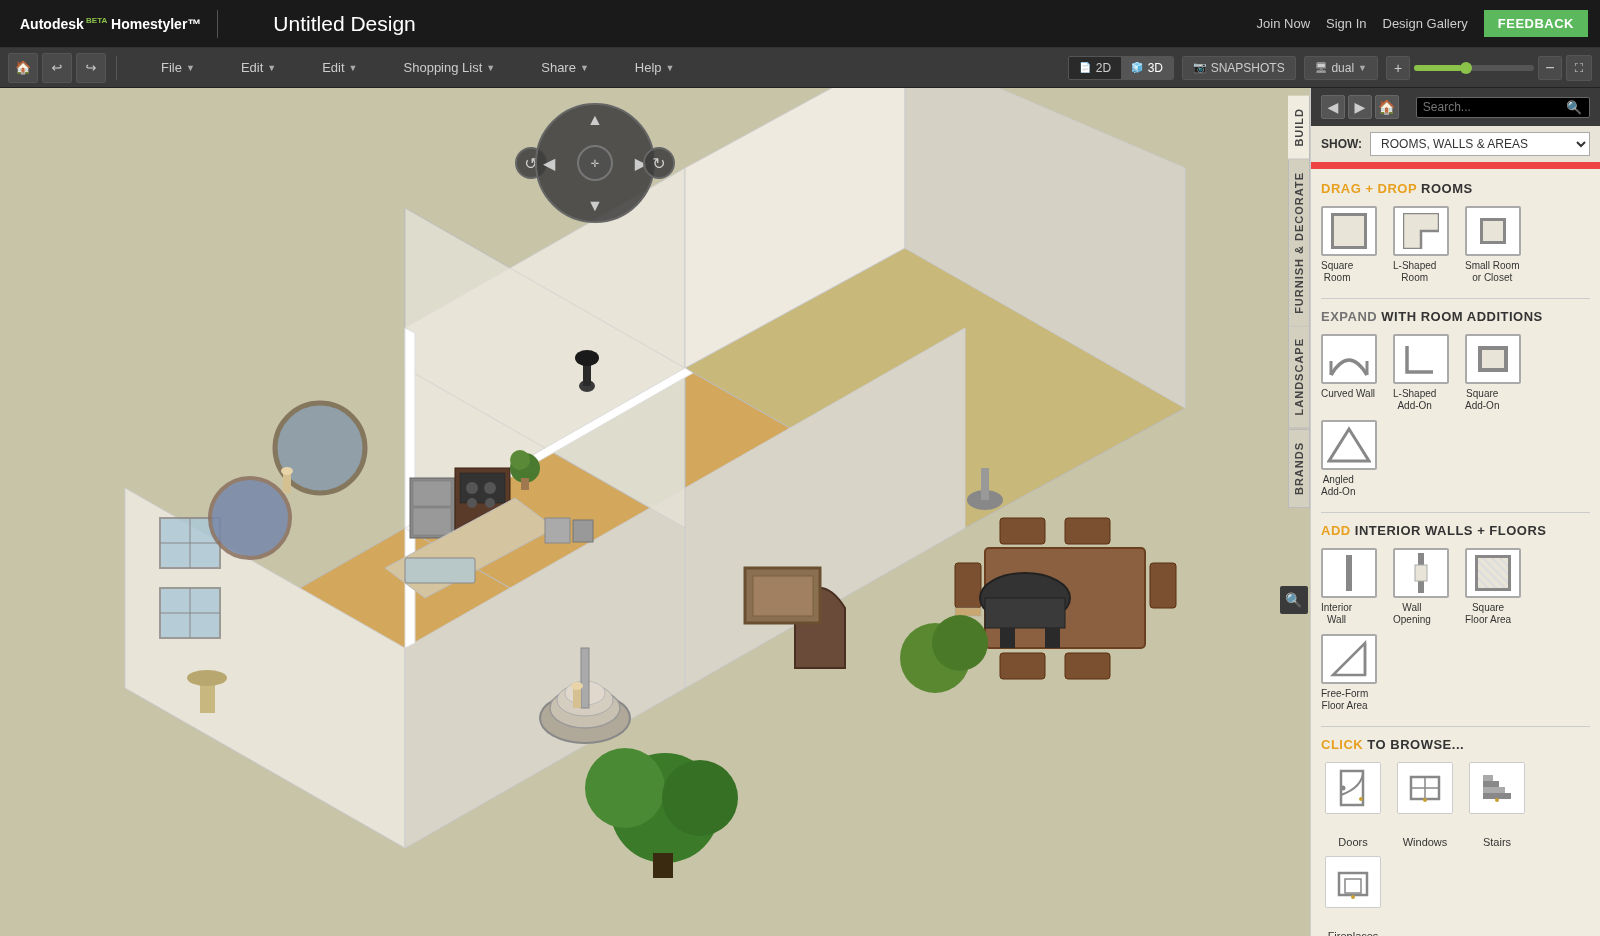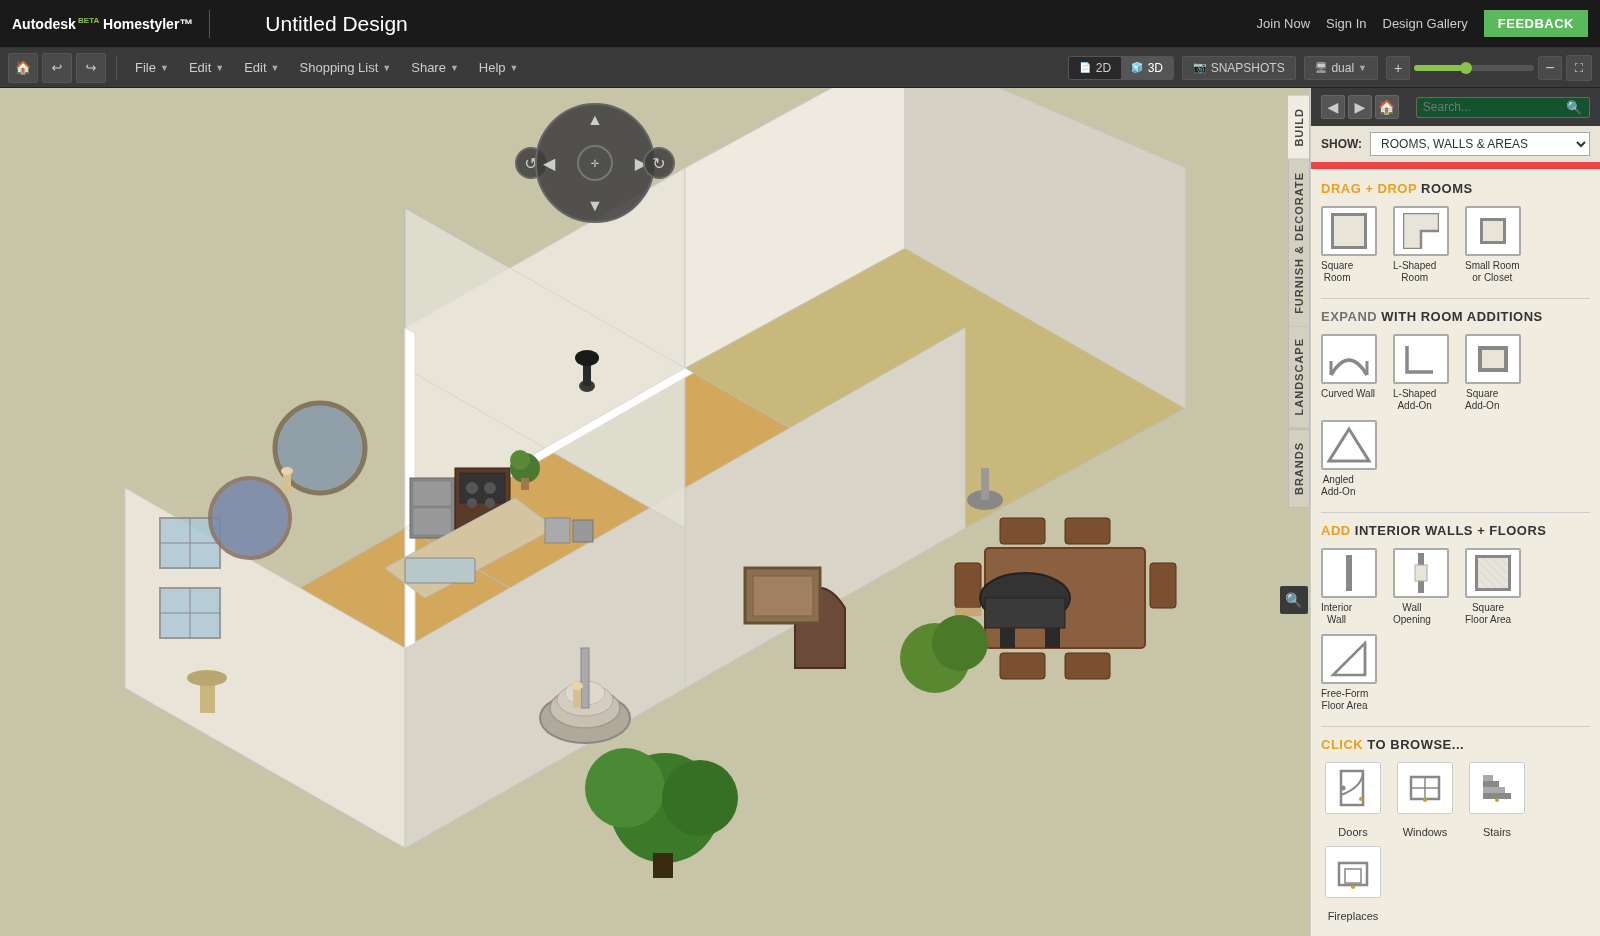--- a/index.html
+++ b/index.html
@@ -11,20 +11,21 @@
       background: #1a1a1a;
       display: flex;
       align-items: center;
       padding: 0 12px;
       border-bottom: 1px solid #333;
     }
     #logo-area {
       display: flex;
       align-items: flex-end;
       gap: 8px;
+      margin-left: 8px;
     }
     #logo-text {
       color: #fff;
       font-size: 14px;
       font-weight: bold;
     }
     #divider-v {
       width: 1px;
       height: 28px;
       background: #555;
@@ -92,20 +93,21 @@
       background: none;
       border: none;
       color: #ccc;
       font-size: 13px;
       cursor: pointer;
       padding: 4px 8px;
       border-radius: 2px;
       display: flex;
       align-items: center;
       gap: 4px;
+      margin-left: 26px;
     }
     .menu-arrow { font-size: 9px; color: #aaa; }
 
     .toolbar-right {
       margin-left: auto;
       display: flex;
       align-items: center;
       gap: 8px;
     }
     .view-toggle {
@@ -363,21 +365,21 @@
       font-size: 14px;
       border-radius: 2px;
     }
     .panel-nav-group {
       display: flex;
       gap: 3px;
     }
     .panel-search {
       display: flex;
       align-items: center;
-      background: #14532d;
+      background: #000000;
       border: 1px solid #666;
       border-radius: 2px;
       padding: 2px 6px;
       gap: 4px;
     }
     .panel-search input {
       background: none;
       border: none;
       color: #ccc;
       font-size: 12px;
@@ -496,21 +498,21 @@
       width: 36px;
       height: 36px;
       border: 3px solid #888;
       background: repeating-linear-gradient(45deg, #ddd, #ddd 2px, #e8e5d8 2px, #e8e5d8 6px);
     }
 
     .browse-tile {
       display: flex;
       flex-direction: column;
       align-items: center;
-      gap: 12px;
+      gap: 22px;
       cursor: pointer;
       width: 64px;
     }
     .browse-icon {
       width: 56px;
       height: 52px;
       background: #fff;
       border: 1px solid #ccc;
       display: flex;
       align-items: center;

